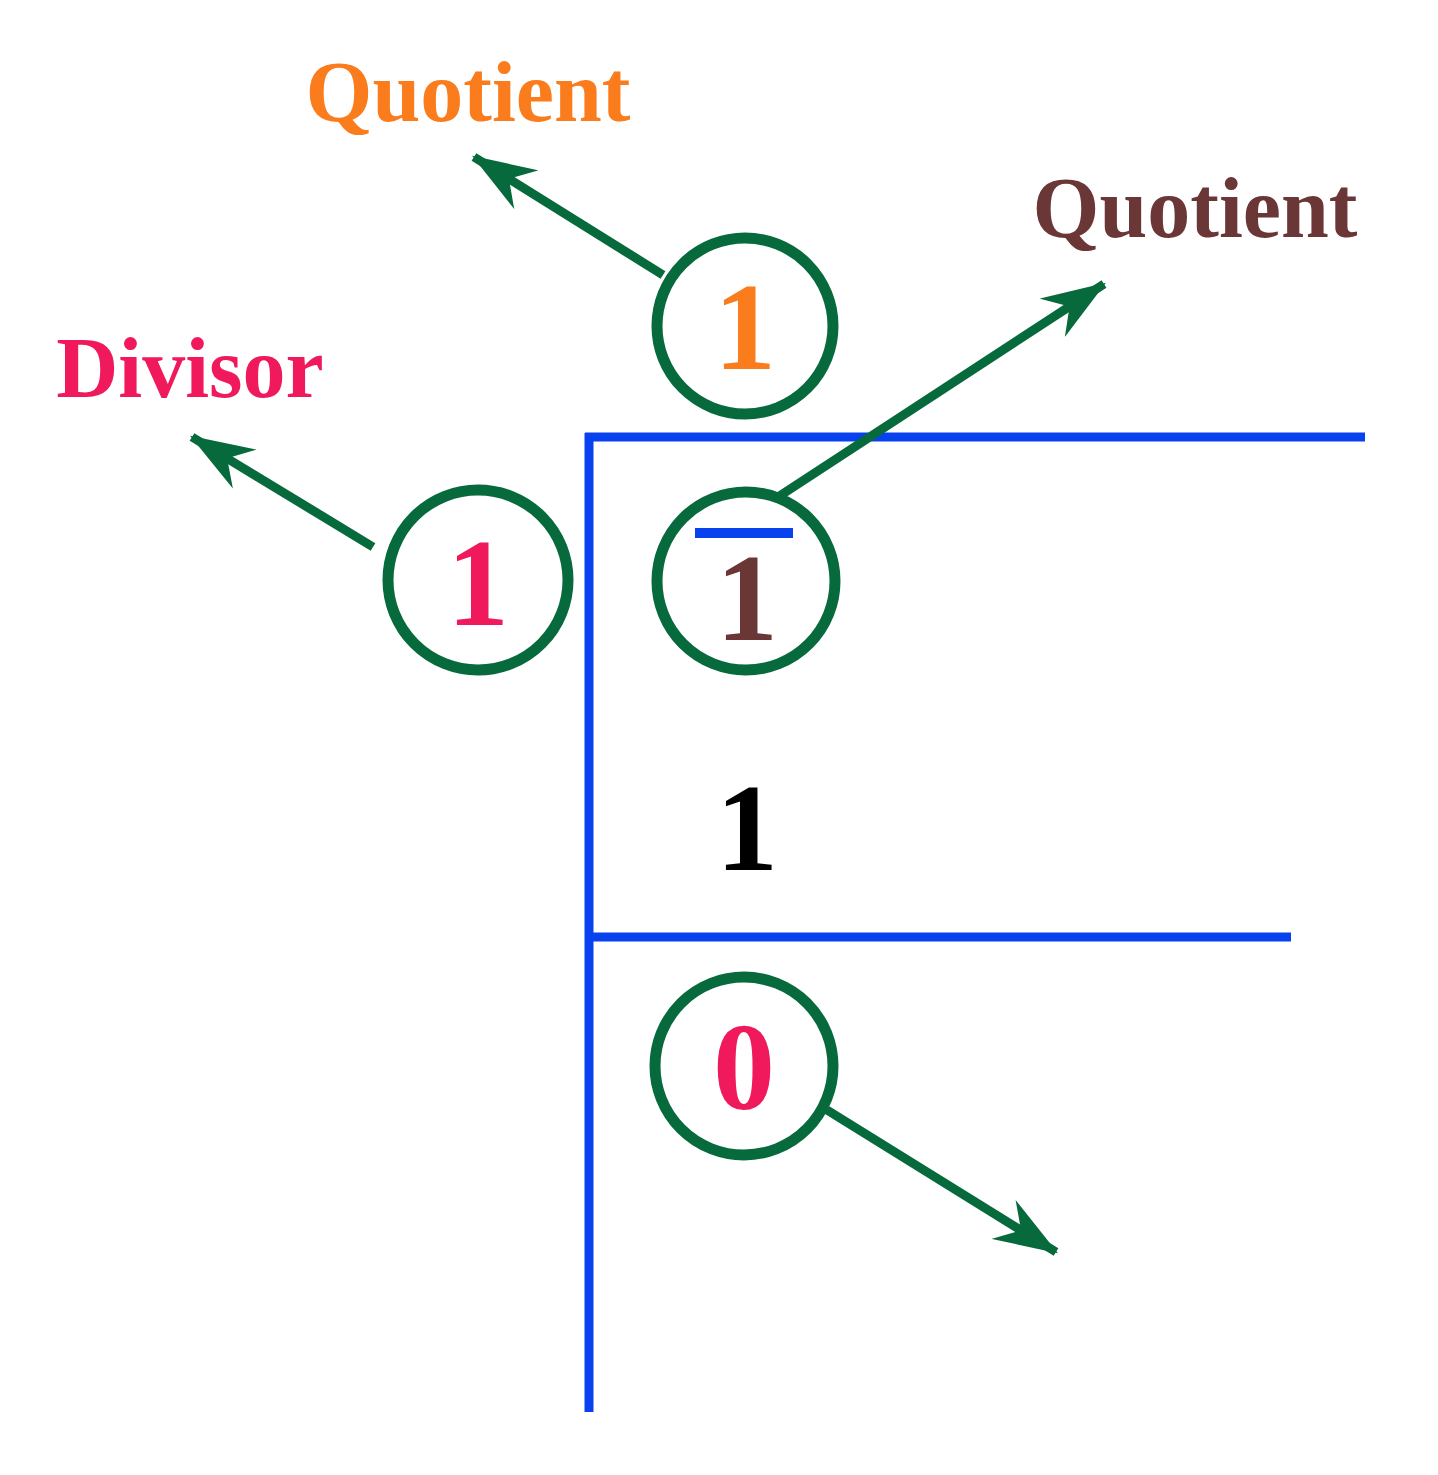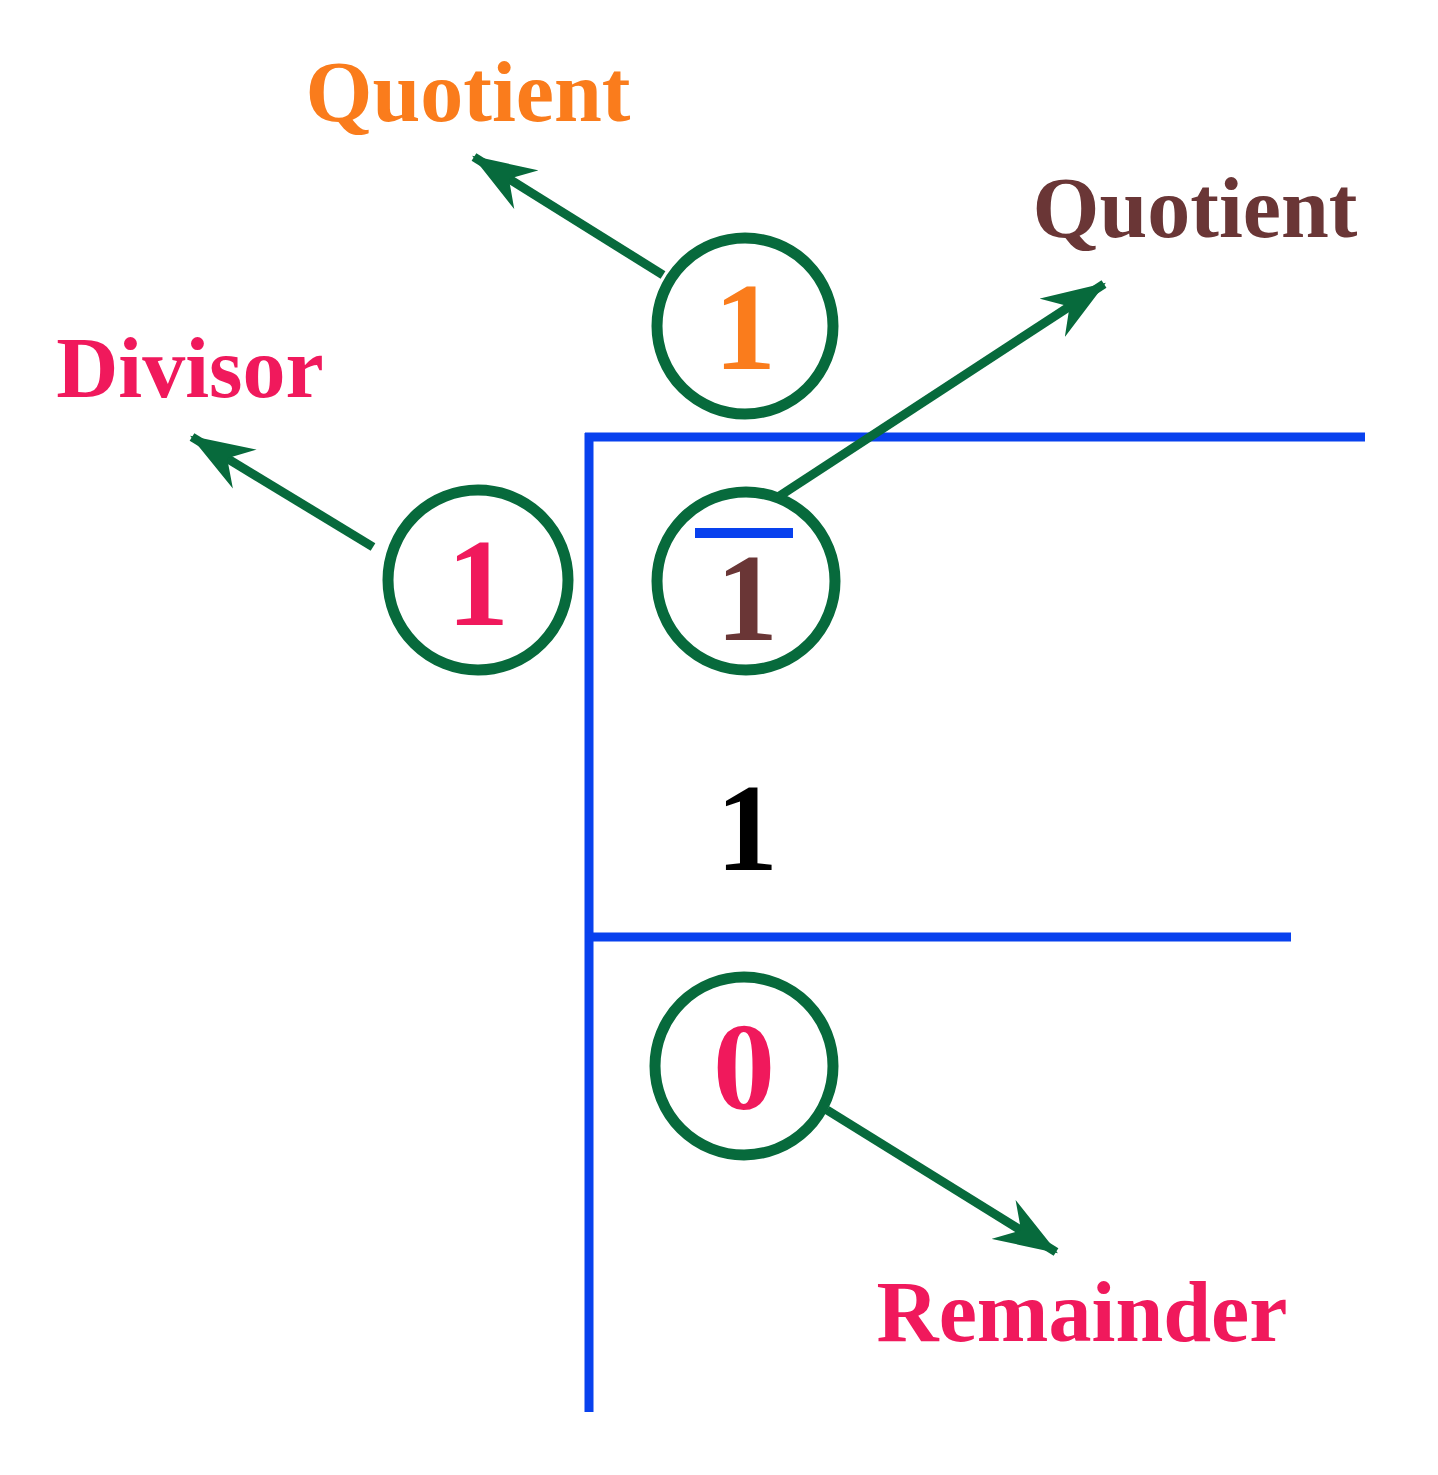--- a/index.html
+++ b/index.html
@@ -59,21 +59,20 @@
     <line x1="373" y1="547" x2="192" y2="437" stroke-width="9" marker-end="url(#ah)" stroke="#076a3c"></line>
     <line x1="827" y1="1110" x2="1056" y2="1252" stroke-width="9" marker-end="url(#ah)" stroke="#076a3c"></line>
   </svg>
 
   <div class="lbl c-orange" style="left:468px;  top:92px;">Quotient</div>
 
   <div class="lbl c-brown" style="left:1195px; top:208px;">Quotient</div>
 
   <div class="lbl c-crimson" style="left:190px;  top:368px;">Divisor</div>
 
-  <div class="lbl c-crimson" style="left:1082px; top:1312px;">Remainder</div>
 
   <div class="digit c-orange" style="left:745px; top:328px;">1</div>
 
   <div class="digit c-crimson" style="left:478px; top:584px;">1</div>
 
   <div class="digit c-brown" style="left:747px; top:599px;">1</div>
 
   <div class="digit c-black" style="left:747px; top:829px;">1</div>
 
   <div class="digit c-crimson" style="left:744px; top:1068px;">0</div>

